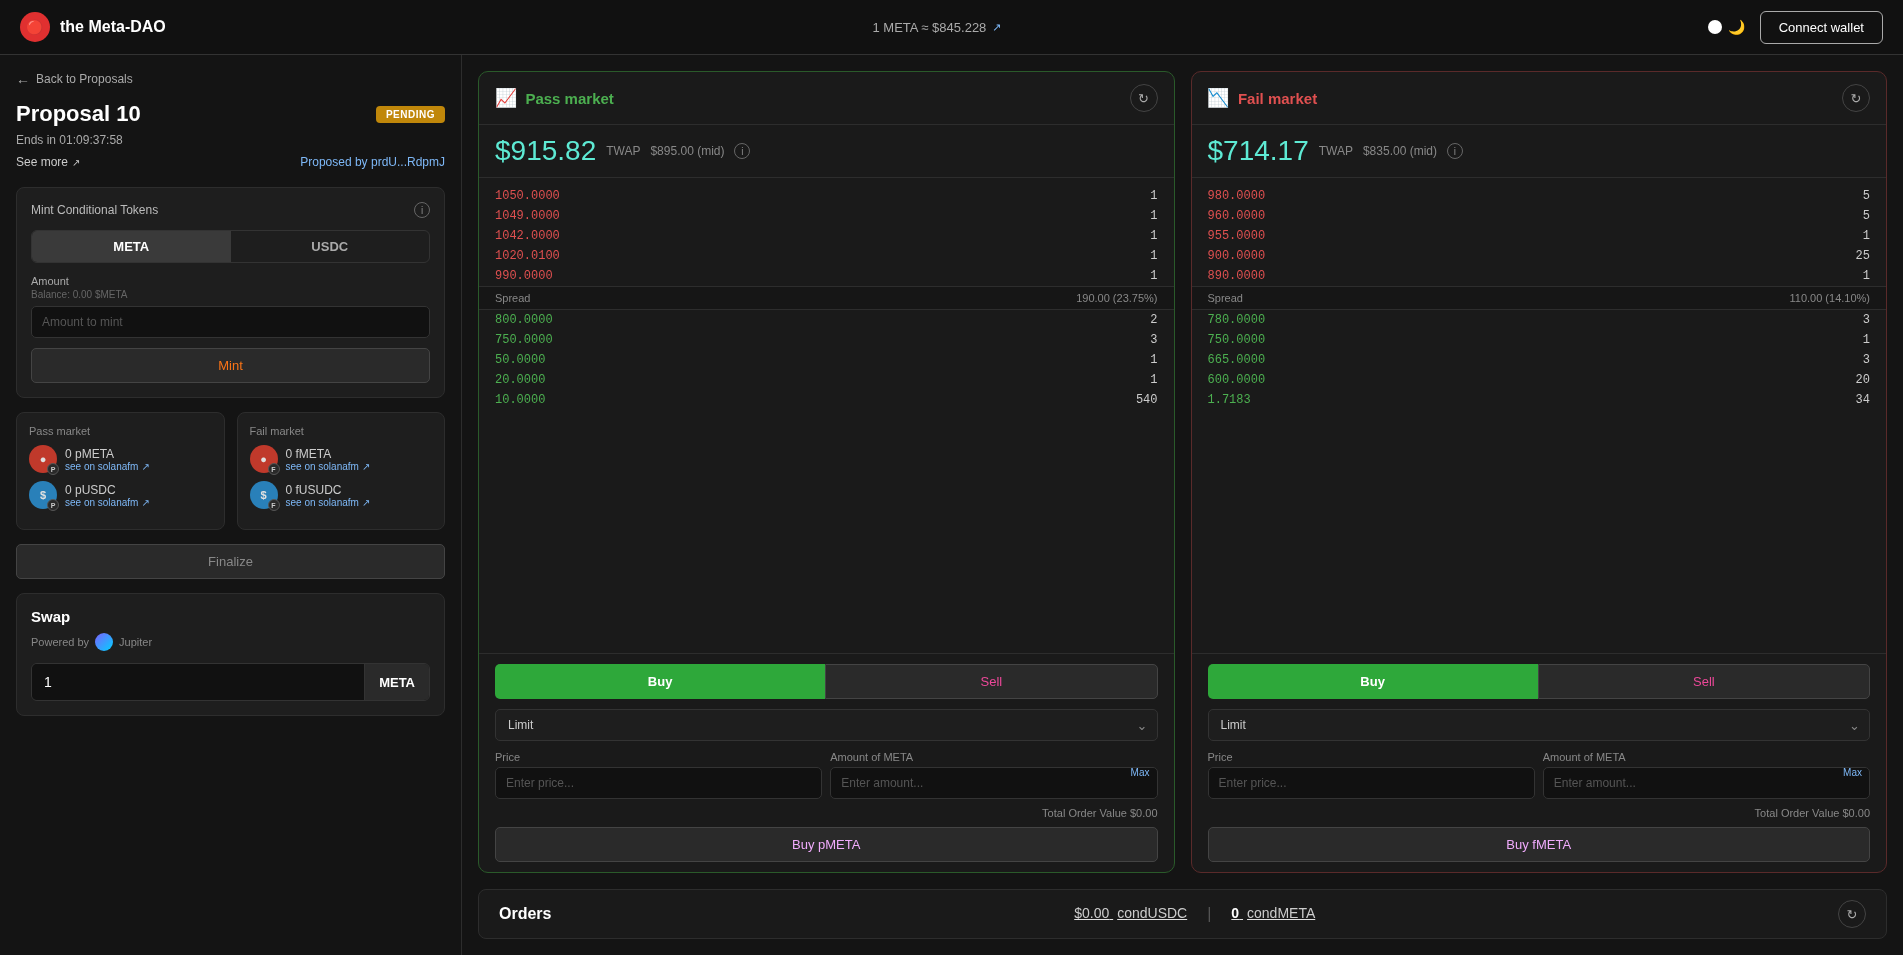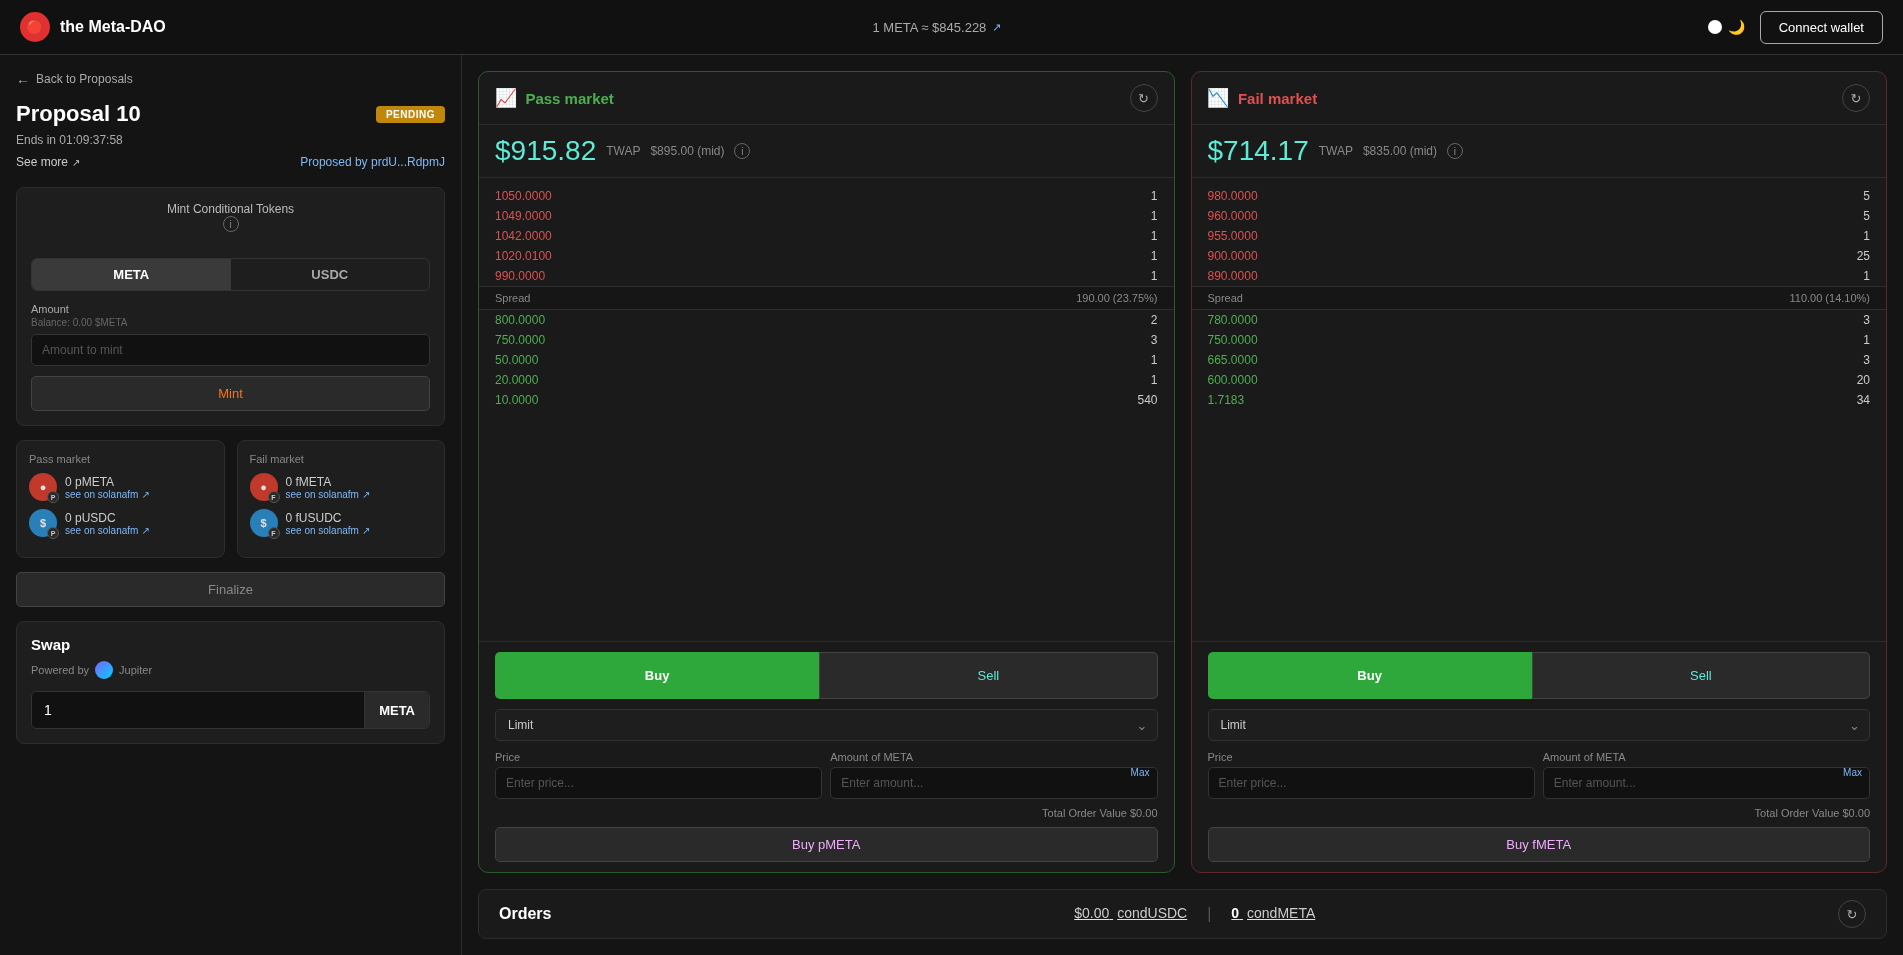--- a/index.html
+++ b/index.html
@@ -151,22 +151,21 @@
       background: #1e1e1e;
       border: 1px solid #2d2d2d;
       border-radius: 8px;
       padding: 14px;
       margin-bottom: 14px;
     }
     .section-card-header {
       display: flex;
       justify-content: space-between;
       align-items: center;
-      margin-bottom: 26px;
-      flex-direction: column;
+      margin-bottom: 12px;
     }
     .section-card-title {
       font-size: 12px;
       color: #bbb;
     }
     .info-icon {
       width: 16px;
       height: 16px;
       border-radius: 50%;
       border: 1px solid #666;
@@ -443,21 +442,21 @@
     .order-book {
       flex: 1;
       padding: 8px 0;
       overflow-y: auto;
     }
     .order-book-row {
       display: flex;
       justify-content: space-between;
       padding: 3px 16px;
       font-size: 12px;
-      font-family: Liberation Sans, sans-serif;
+      font-family: Liberation Mono, monospace;
       gap: 20px;
     }
     .order-book-row.ask .price { color: #e05050; }
     .order-book-row.bid .price { color: #4caf50; }
     .order-book-row .qty { color: #ccc; }
     .spread-row {
       display: flex;
       justify-content: space-between;
       padding: 5px 16px;
       font-size: 11px;
@@ -482,25 +481,25 @@
       background: #2ea83a;
       border: none;
       border-radius: 5px 0 0 5px;
       color: #fff;
       font-size: 13px;
       font-weight: 600;
       cursor: pointer;
     }
     .sell-btn {
       flex: 1;
-      padding: 15px;
+      padding: 9px;
       background: #2a2a2a;
       border: 1px solid #444;
       border-radius: 0 5px 5px 0;
-      color: #5eead4;
+      color: #ec4899;
       font-size: 13px;
       cursor: pointer;
     }
     .order-type-wrapper {
       position: relative;
       margin-bottom: 10px;
     }
     .order-type-wrapper::after {
       content: '⌄';
       position: absolute;

